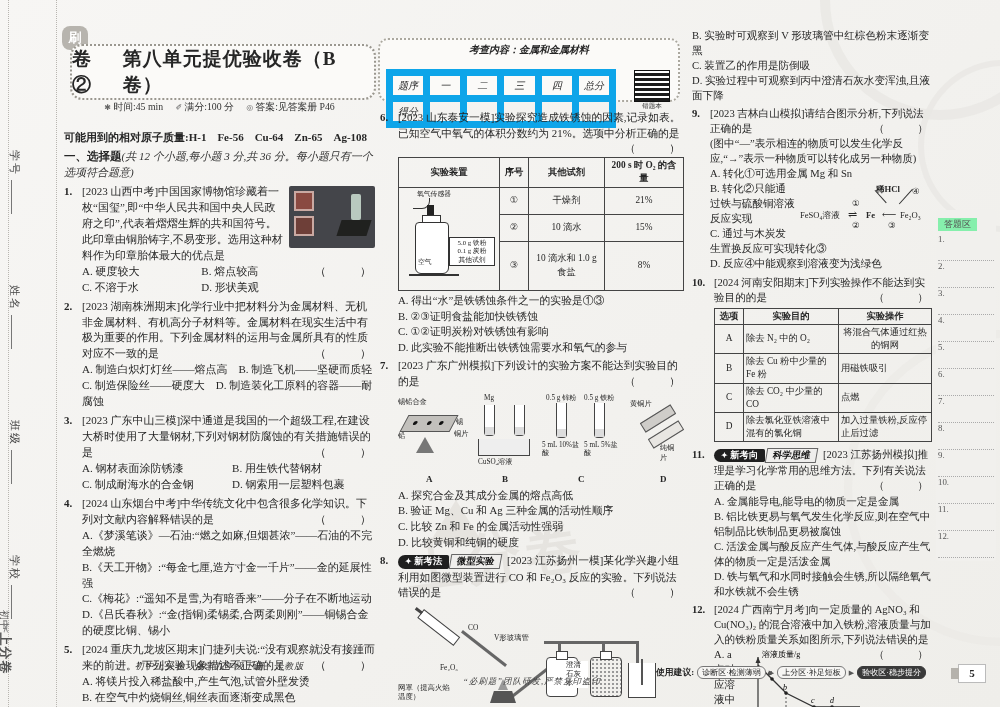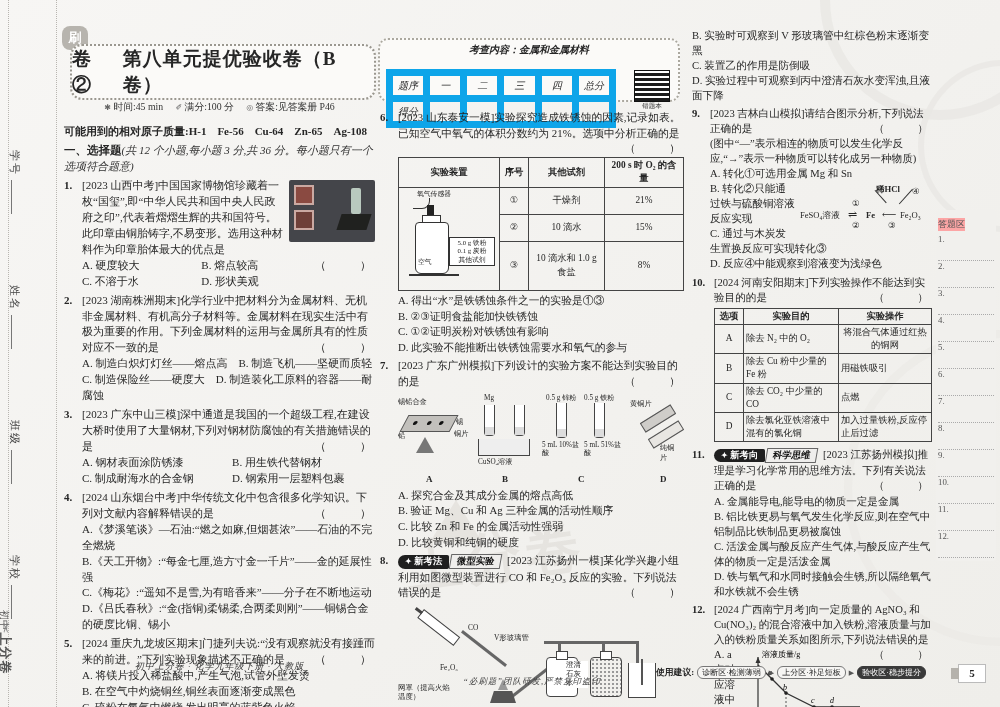--- a/index.html
+++ b/index.html
@@ -37,21 +37,21 @@
   .qrpx{width:34px;height:30px;margin:0 auto;background:
         repeating-linear-gradient(0deg,#1c1c1c 0 3px,#fff 3px 5px),
         repeating-linear-gradient(90deg,#1c1c1c 0 3px,rgba(255,255,255,.65) 3px 6px);
         border:1px solid #111;}
   .qrlabel{font-size:6.5px;text-align:center;color:#333;}
   
   .col{position:absolute;line-height:1.45;}
   #col1{left:64px;top:100px;width:311px;font-size:11px;}
   #col2{left:380px;top:107px;width:304px;font-size:10.8px;}
   #col3{left:692px;top:28px;width:240px;font-size:10.6px;line-height:1.42;}
-  .meta{text-align:center;font-size:9.8px;color:#333;margin-bottom:10px;}
+  .meta{text-align:center;font-size:9.8px;color:#333;margin-bottom:16px;}
   .meta .mi{font-size:8px;color:#666;}
   .atomic{font-weight:bold;font-size:11px;margin-bottom:2px;}
   .sec{margin-bottom:1px;}
   .sec b{font-size:11.5px;}
   .sec i{color:#333;}
   .q{display:flex;margin-top:3px;}
   .qn{min-width:18px;font-weight:bold;}
   .qb{flex:1;min-width:0;}
   .qb::after{content:"";display:block;clear:both;}
   .brk{float:right;letter-spacing:4px;}
@@ -121,21 +121,21 @@
   .foot2{position:absolute;left:380px;top:676px;width:304px;text-align:center;font-size:8.5px;font-style:italic;color:#444;letter-spacing:1px;}
   .foot3{position:absolute;left:656px;top:666px;width:300px;font-size:8.8px;display:flex;align-items:center;gap:3px;}
   .foot3 .fstep{border:1px solid #777;border-radius:6px;padding:0 4px;font-size:8px;background:#f6f5f3;white-space:nowrap;}
   .foot3 .fstep.dark{background:#3a3a3a;color:#fff;border-color:#3a3a3a;}
   .foot3 .arr{font-size:7px;color:#555;}
   .pagetab{position:absolute;left:958px;top:664px;width:26px;height:17px;background:#fff;border:1px solid #bbb;
            font-weight:bold;font-size:11px;text-align:center;line-height:17px;}
   .pagetab:before{content:"";position:absolute;left:-8px;top:3px;width:8px;height:11px;background:#b5b2ac;}
   
   #answers{position:absolute;left:936px;top:210px;width:60px;background:#f1f0ed;border-radius:4px;padding:3px 2px;box-sizing:border-box;}
-  #answers .ahead{font-size:9px;color:#555;background:#fca5a5;padding:0 0;margin-bottom:3px;display:inline-block;}
+  #answers .ahead{font-size:9px;color:#555;background:#86efac;padding:0 6px;margin-bottom:3px;display:inline-block;}
   #answers .anum{font-size:8.8px;color:#555;border-bottom:1px dotted #aaa;height:26px;}
   .watermark{position:absolute;left:405px;top:520px;font-size:56px;color:#d8d5d0;opacity:.45;font-weight:bold;transform:rotate(-8deg);letter-spacing:4px;font-family:"Liberation Sans",sans-serif;}
   .wm-tri{position:absolute;left:430px;top:500px;width:0;height:0;border-left:26px solid transparent;border-right:26px solid transparent;border-bottom:42px solid #dcd9d4;opacity:.55;}
 </style>
 </head>
 <body>
 
 <div class="paper"></div>
 <div class="swirl sw1"></div>
 <div class="swirl sw2"></div>
@@ -355,21 +355,21 @@
 
         <span style="position:absolute;left:148px;top:0">0.5 g 锌粉</span>
         <span style="position:absolute;left:186px;top:0">0.5 g 铁粉</span>
         <span class="tube" style="left:158px;top:10px;height:34px">
             <i class="liq"></i>
           </span>
         <span class="tube" style="left:196px;top:10px;height:34px">
             <i class="liq"></i>
           </span>
         <span style="position:absolute;left:144px;top:48px;width:40px;line-height:1.2">5 mL 10%盐酸</span>
-        <span style="position:absolute;left:186px;top:48px;width:38px;line-height:1.2">5 mL 51%盐酸</span>
+        <span style="position:absolute;left:186px;top:48px;width:38px;line-height:1.2">5 mL 5%盐酸</span>
         <span class="cap" style="left:180px">C</span>
 
         <span style="position:absolute;left:232px;top:6px">黄铜片</span>
         <span class="strip" style="left:242px;top:20px"></span>
         <span class="strip" style="left:250px;top:36px;background:#e8e6e2"></span>
         <span style="position:absolute;left:262px;top:50px">纯铜片</span>
         <span class="cap" style="left:262px">D</span>
       </div>
       <div class="opt">A. 探究合金及其成分金属的熔点高低</div>
       <div class="opt">B. 验证 Mg、Cu 和 Ag 三种金属的活动性顺序</div>

